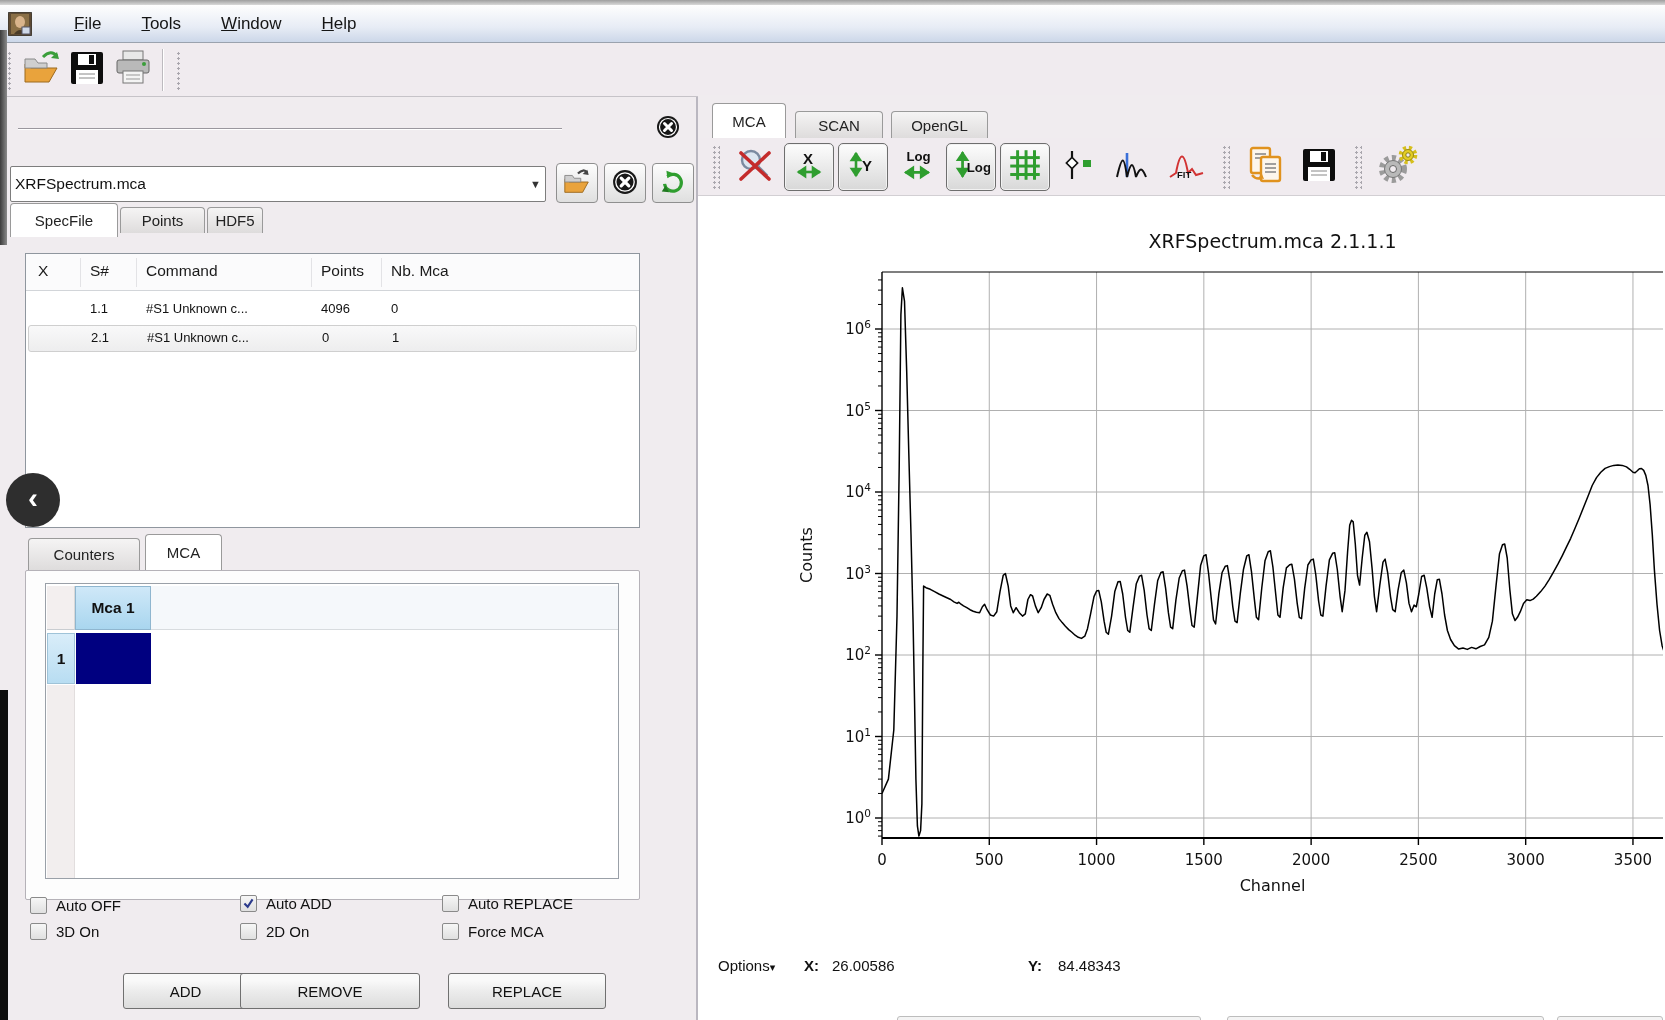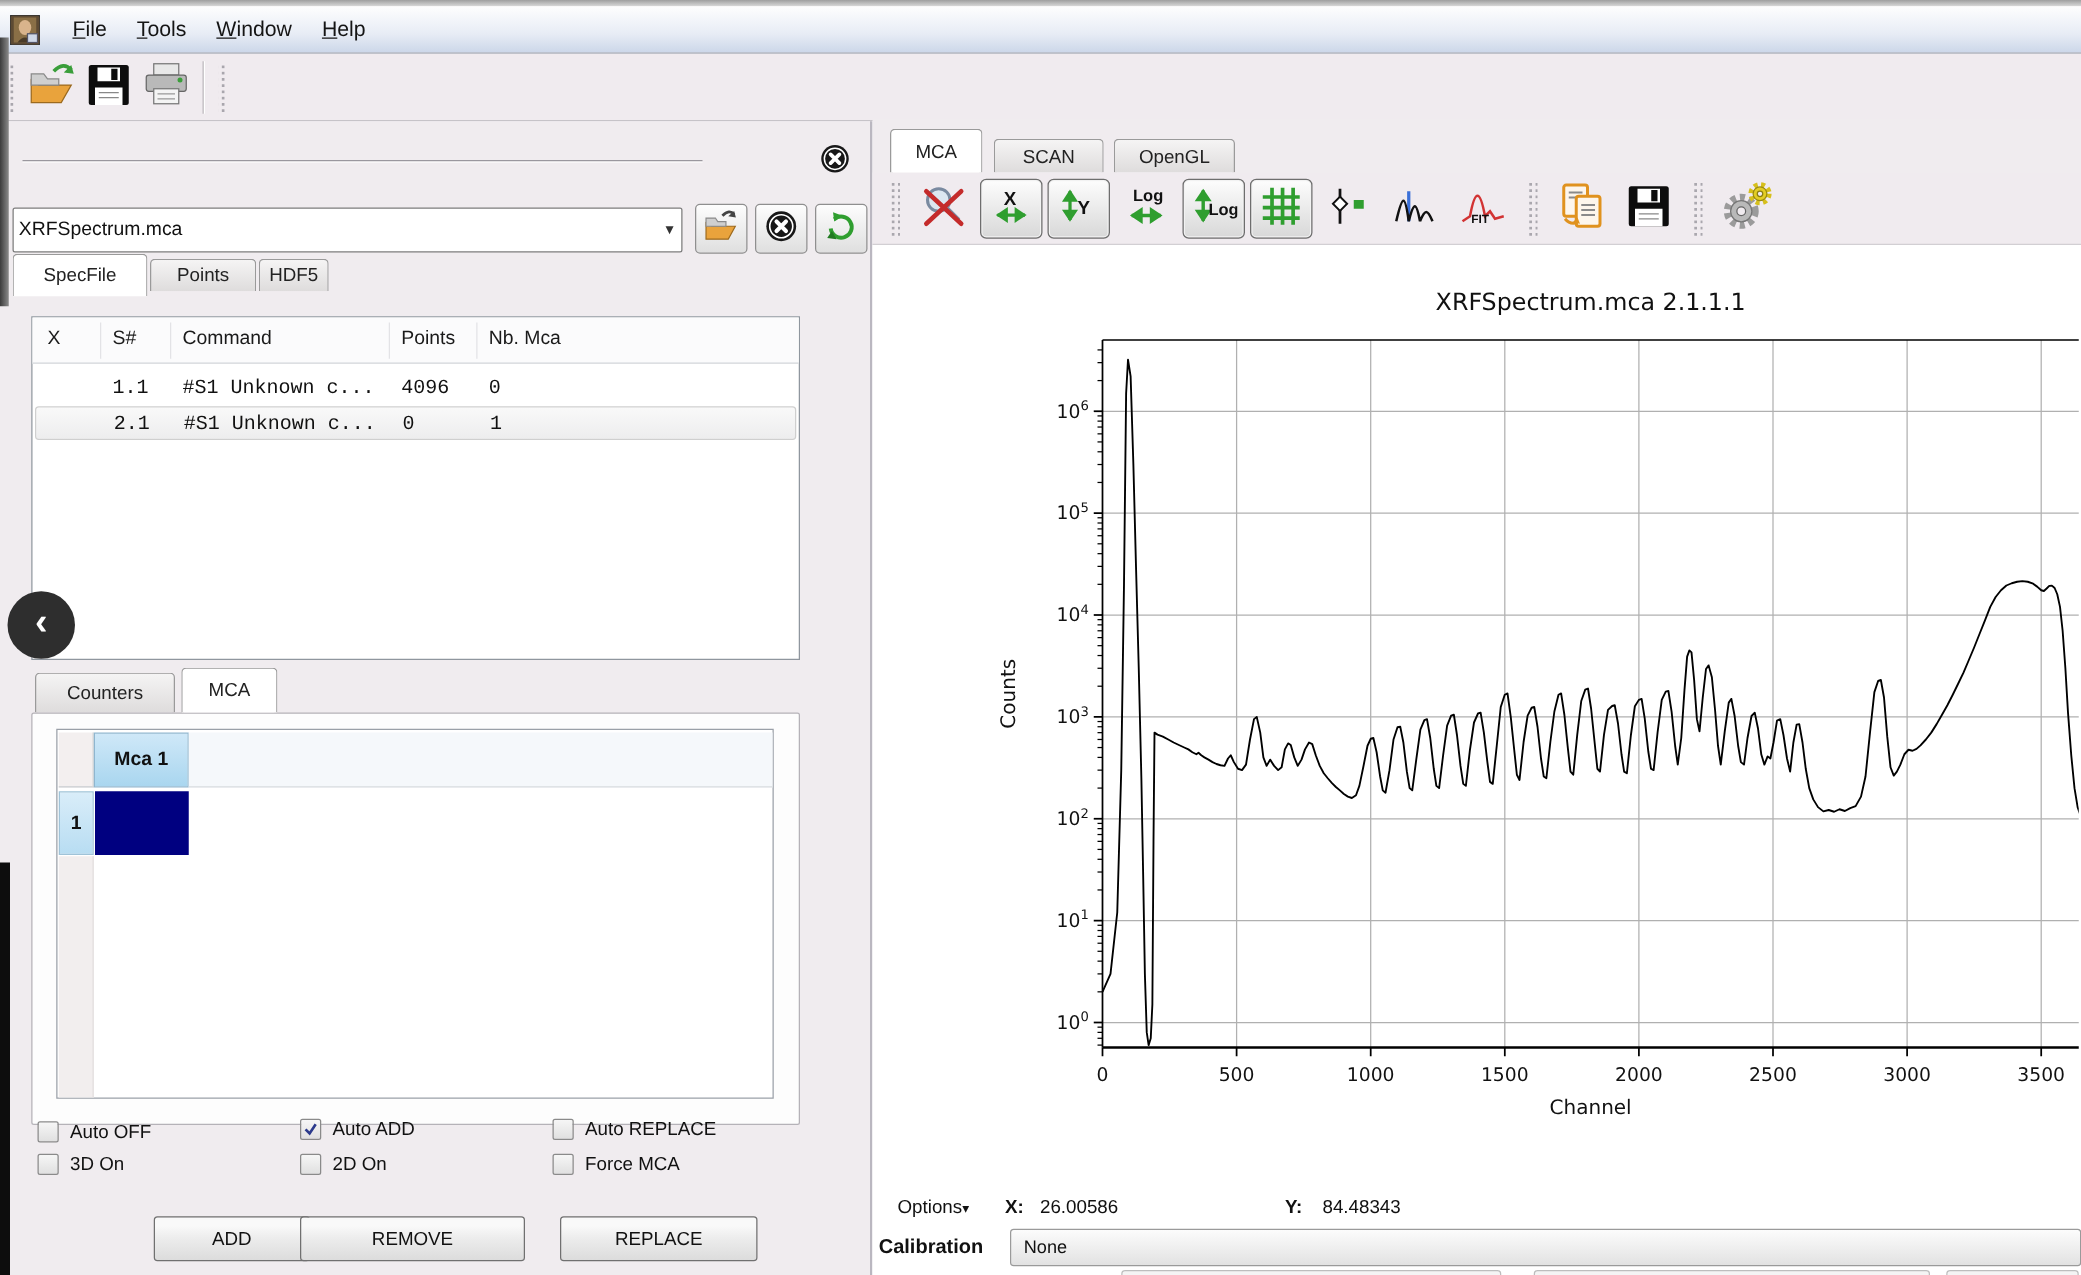--- a/index.html
+++ b/index.html
@@ -8,21 +8,21 @@
     position:relative; width:1665px; height:1020px; overflow:hidden;
     background:#f0ecef; font-family:"Liberation Sans", sans-serif; font-size:15px; color:#111;
   }
   .abs { position:absolute; }
 
   
   #top-edge { left:0; top:0; width:1665px; height:5px;
     background:linear-gradient(#9f9f9f,#d9d9d9); }
   #menubar { left:0; top:5px; width:1665px; height:38px;
     background:linear-gradient(#fefefe, #e7ecf5 60%, #ccd7e9);
-    border-bottom:1px solid #9aa2ae; display:flex; align-items:center; }
+    border-bottom:1px solid #9aa2ae; display:flex; align-items:center;gap:16px; }
   #app-icon { width:24px; height:24px; margin:0 14px 0 8px; }
   .menu-item { padding:4px 12px; font-size:17px; color:#151515; cursor:default; }
   .menu-item span.mn { text-decoration:underline; }
   #main-toolbar { left:0; top:43px; width:1665px; height:54px;
     background:#f0ebef; border-bottom:1px solid #c6c3c8; display:flex; align-items:center; }
   .grip { width:6px; height:40px; margin:0 6px;
     background-image:radial-gradient(#a9a6ad 1.2px, transparent 1.3px);
     background-size:5px 5px; background-position:1px 1px; }
   .tb-btn { width:46px; height:46px; display:flex; align-items:center; justify-content:center; }
   .vsep { width:1px; height:42px; background:#bdbabf; margin:0 6px; box-shadow:1px 0 0 #fff; }
@@ -47,21 +47,21 @@
 
   #scan-frame { left:25px; top:156px; width:615px; height:275px; background:#fff;
     border:1px solid #8f969e; }
   .scan-header { position:absolute; left:0; top:0; width:100%; height:37px; background:#fbfbfc;
     border-bottom:1px solid #d2d5d9; }
   .scan-header .hcell { position:absolute; top:8px; font-size:15.5px; color:#1a1a1a; }
   .hline { position:absolute; top:4px; width:1px; height:29px; background:#e3e3e6; }
   .scan-row { position:absolute; left:2px; width:609px; height:27px; }
   .scan-row.selected { border:1px solid #cfcfcf; border-radius:3px;
     background:linear-gradient(#f9f9f9,#ededee); }
-  .scan-row .cell { position:absolute; top:4px; font-size:16px;font-family:Liberation Mono, monospace; }
+  .scan-row .cell { position:absolute; top:4px; font-size:13px; }
 
   #collapse-btn { left:6px; top:376px; width:54px; height:54px; border-radius:50%;
     background:#2e2e2e; color:#fff; display:flex; align-items:center; justify-content:center;
     font-size:30px; font-weight:bold; padding-bottom:4px; }
 
   #mca-groupbox { left:25px; top:473px; width:615px; height:330px; border:1px solid #b5b2b8;
     border-radius:2px; background:#fdfdfd; }
   #mca-table { position:absolute; left:19px; top:12px; width:574px; height:296px;
     border:1px solid #9aa0a8; background:#fff; }
   .mcell { position:absolute; font-size:15.5px; }
@@ -560,26 +560,20 @@
     <div id="status-row">
       <span class="abs" style="left:20px;">
         <span>Options</span><span style="font-size:11px;">▾</span>
       </span>
       <span class="abs lbl" style="left:106px;">X:</span>
       <span class="abs" style="left:134px;">26.00586</span>
       <span class="abs lbl" style="left:330px;">Y:</span>
       <span class="abs" style="left:360px;">84.48343</span>
     </div>
 
-    <div id="calib-row">
-      <span id="calib-label">Calibration</span>
-      <div id="calib-combo">
-        <span>None</span>
-      </div>
-    </div>
 
     <div class="partial-btn" style="left:199px; width:304px;"></div>
     <div class="partial-btn" style="left:529px; width:317px;"></div>
     <div class="partial-btn" style="left:859px; width:106px;"></div>
   </div>
 
   <div class="abs" id="edge-tl"></div>
   <div class="abs" id="edge-bl"></div>
 </div>
 

